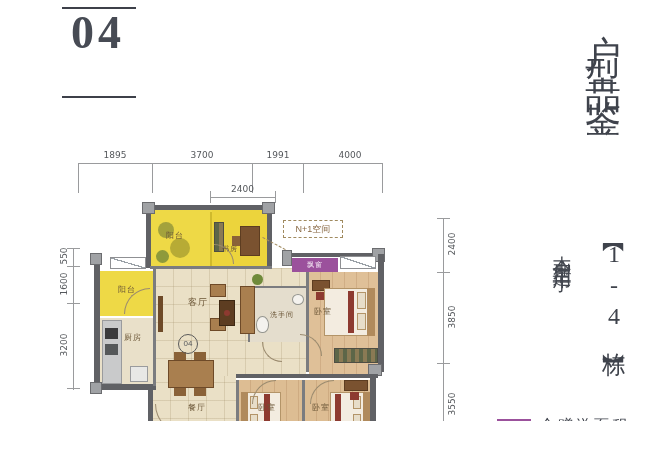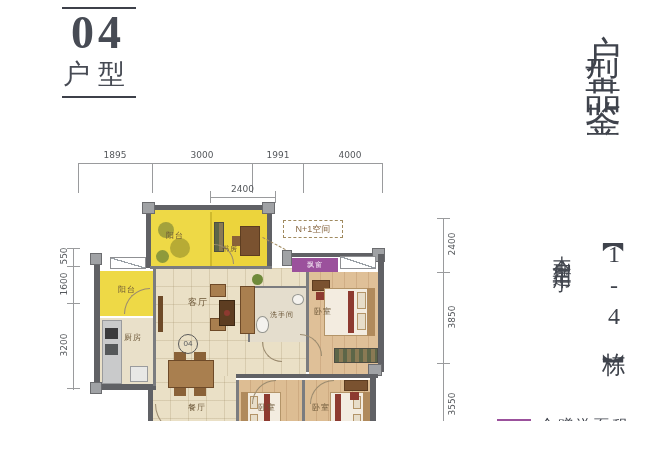--- a/index.html
+++ b/index.html
@@ -62,42 +62,41 @@
     border:1px solid #4e4e44;}
   .plant{position:absolute;border-radius:50%;}
 </style>
 </head>
 <body>
 
 <div id="stage">
 
   <div class="hline" style="left:62px;top:7px;width:74px;height:2px;"></div>
   <div id="unit-number">04</div>
-  <div id="unit-label">户型</div>
   <div class="hline" style="left:62px;top:96px;width:74px;height:2px;"></div>
 
   <div id="side-title" class="vtext">户型品鉴</div>
   <div id="side-building" class="vtext">【1-4栋】</div>
   <div id="side-applies" class="vtext">本户型适用于</div>
 
   <div id="watermark">珠海房产</div>
 
   <div class="swatch legend-layer" style="left:497px;top:419px;background:var(--purple);"></div>
   <div class="legend-label legend-layer" style="left:540px;top:416px;text-align:center;">全赠送面积</div>
   <div class="swatch legend-layer" style="left:497px;top:437px;background:var(--yellow);"></div>
   <div class="legend-label legend-layer" style="left:540px;top:434px;">本户型适用于</div>
 
   <div class="dline" style="left:78px;top:163px;width:304px;height:1px;"></div>
   <div class="dline" style="left:78px;top:163px;width:1px;height:30px;"></div>
   <div class="dline" style="left:152px;top:163px;width:1px;height:30px;"></div>
   <div class="dline" style="left:252px;top:163px;width:1px;height:30px;"></div>
   <div class="dline" style="left:303px;top:163px;width:1px;height:30px;"></div>
   <div class="dline" style="left:382px;top:163px;width:1px;height:30px;"></div>
   <div class="dlabel" style="left:90px;top:150px;width:50px;">1895</div>
-  <div class="dlabel" style="left:177px;top:150px;width:50px;">3000</div>
+  <div class="dlabel" style="left:177px;top:150px;width:50px;">3700</div>
   <div class="dlabel" style="left:253px;top:150px;width:50px;">1991</div>
   <div class="dlabel" style="left:318px;top:150px;width:64px;">4000</div>
 
   <div class="dline" style="left:210px;top:197px;width:65px;height:1px;"></div>
   <div class="dline" style="left:210px;top:191px;width:1px;height:12px;"></div>
   <div class="dline" style="left:275px;top:191px;width:1px;height:12px;"></div>
   <div class="dlabel" style="left:210px;top:184px;width:65px;">2400</div>
 
   <div class="dline" style="left:443px;top:218px;width:1px;height:228px;"></div>
   <div class="dline" style="left:437px;top:218px;width:13px;height:1px;"></div>

